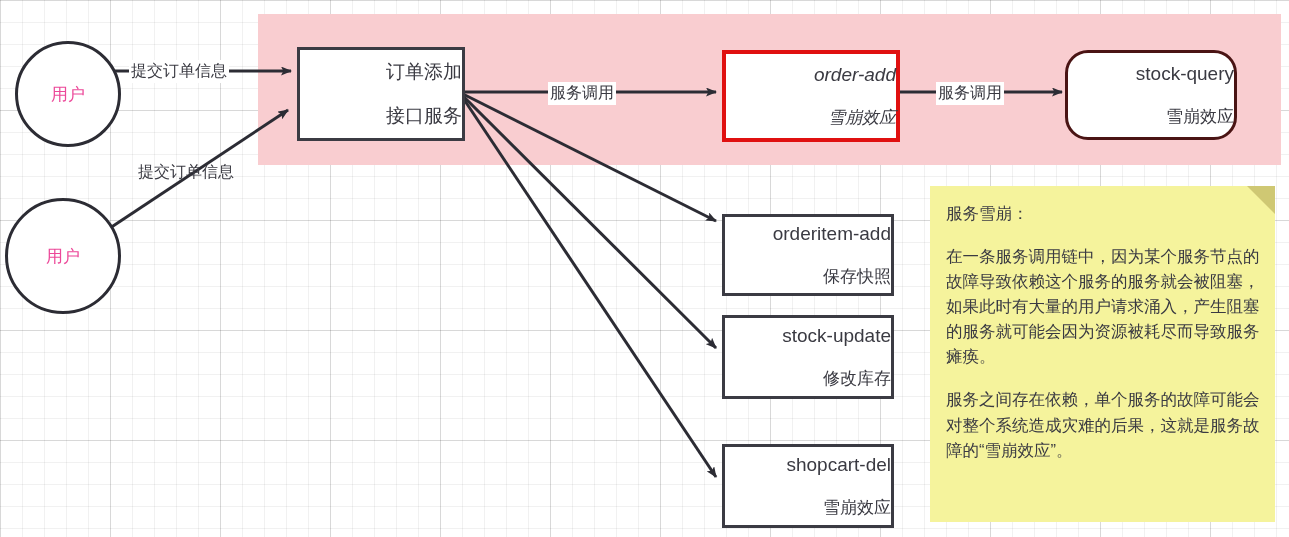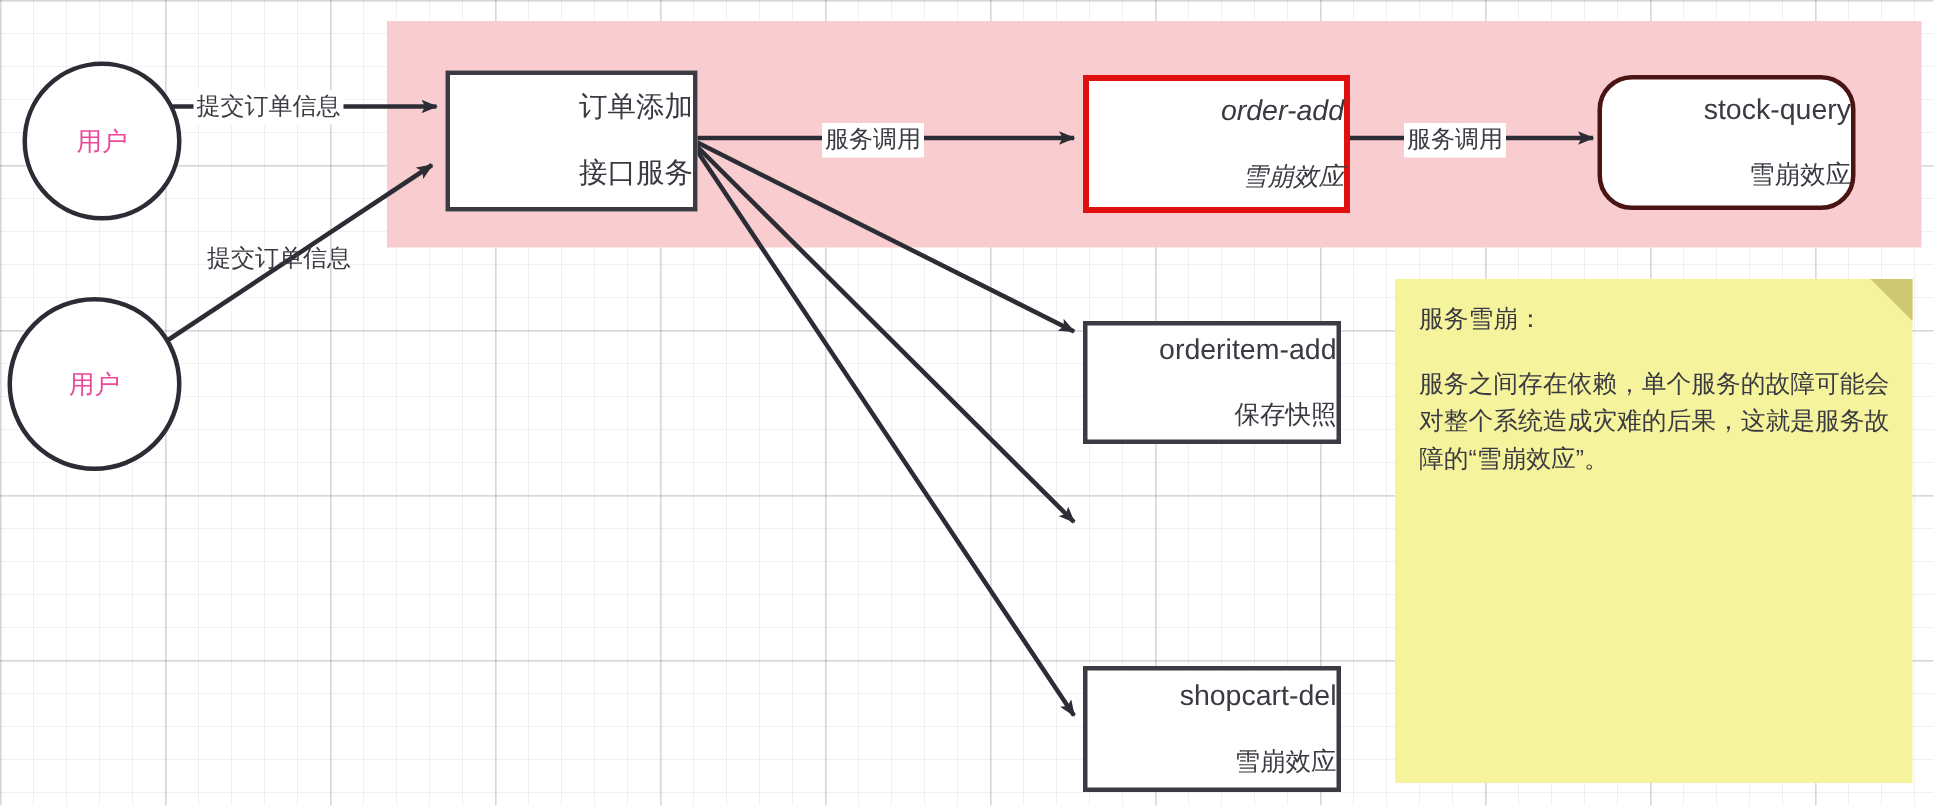--- a/index.html
+++ b/index.html
@@ -170,35 +170,40 @@
   <div class="node maroon" style="left:1065px; top:50px; width:166px; height:84px;border-radius:23px;">
     <span class="t1">stock-query</span>
     <span class="t2">雪崩效应</span>
   </div>
 
   <div class="node dark" style="left:722px; top:186px; width:166px; height:76px;margin-top:28px;">
     <span class="t1">orderitem-add</span>
     <span class="t2">保存快照</span>
   </div>
 
+  <div class="node dark" style="left:722px; top:315px; width:166px; height:78px;">
+    <span class="t1">stock-update</span>
+    <span class="t2">修改库存</span>
+  </div>
 
   <div class="node dark" style="left:722px; top:444px; width:166px; height:78px;">
     <span class="t1">shopcart-del</span>
     <span class="t2">雪崩效应</span>
   </div>
 
   <div class="elabel" style="left:129px; top:60px;">提交订单信息</div>
 
   <div class="elabel plain" style="left:136px; top:161px;">提交订单信息</div>
 
   <div class="elabel" style="left:548px; top:82px;">服务调用</div>
 
   <div class="elabel" style="left:936px; top:82px;">服务调用</div>
 
   <div class="note">
     <div class="note-fold"></div>
     <div class="note-body">
       <p>服务雪崩：</p>
+      <p>在一条服务调用链中，因为某个服务节点的故障导致依赖这个服务的服务就会被阻塞，如果此时有大量的用户请求涌入，产生阻塞的服务就可能会因为资源被耗尽而导致服务瘫痪。</p>
       <p>服务之间存在依赖，单个服务的故障可能会对整个系统造成灾难的后果，这就是服务故障的“雪崩效应”。</p>
     </div>
   </div>
 
 </div>
 
 </body></html>

